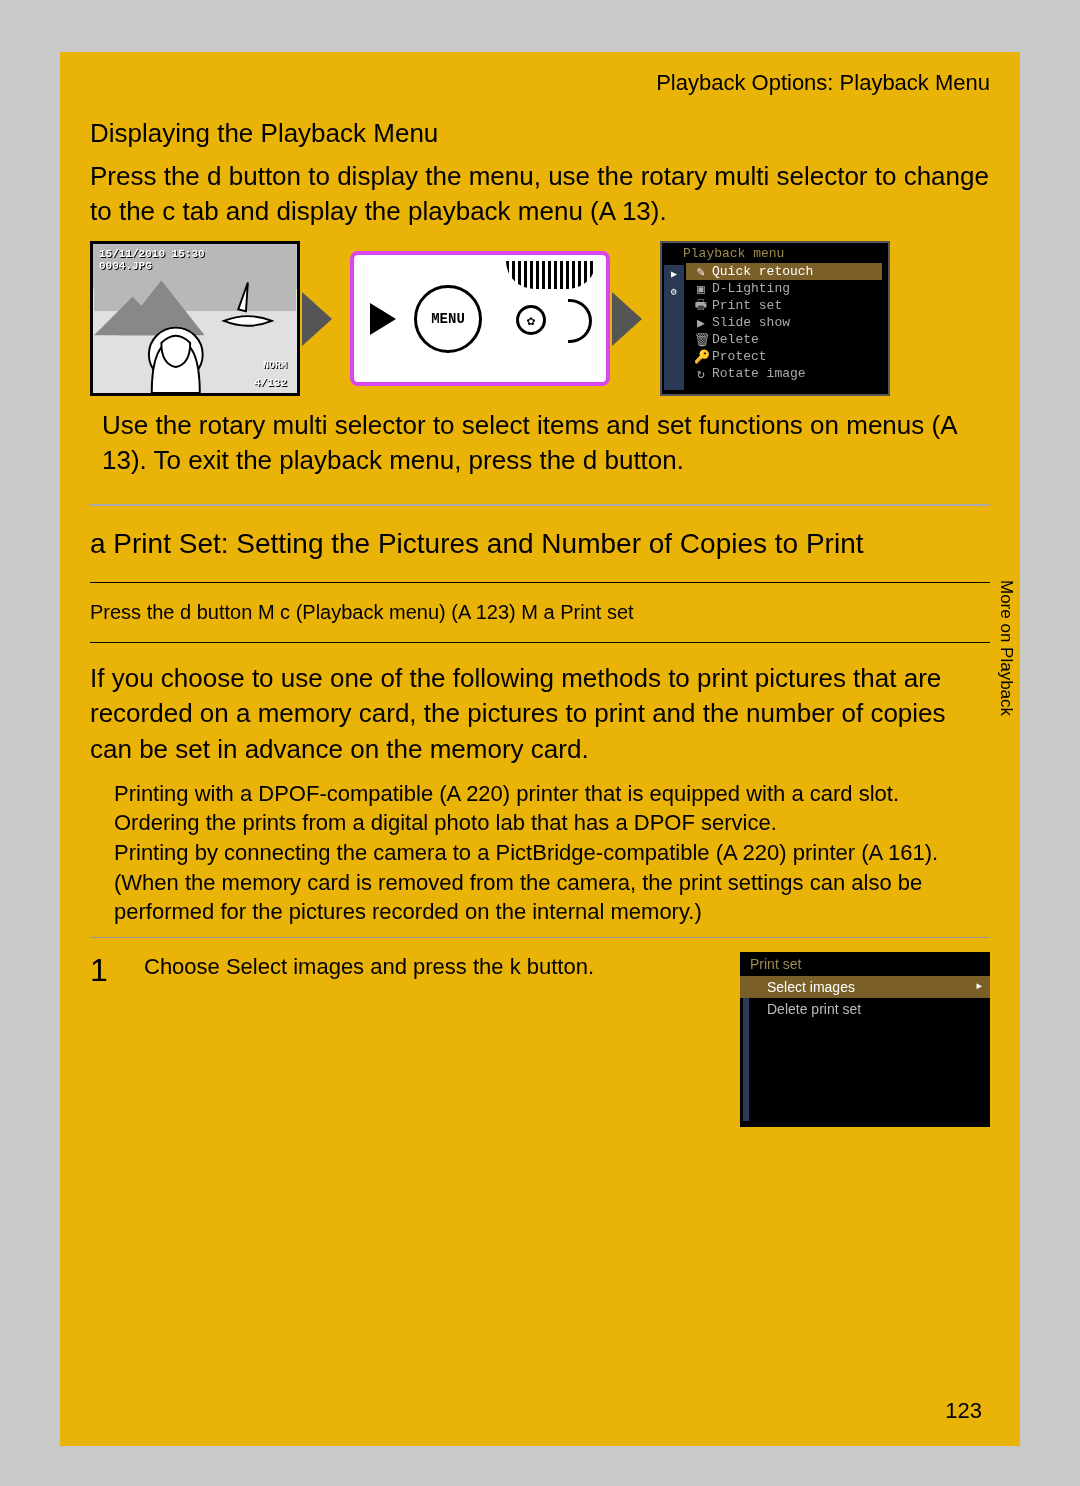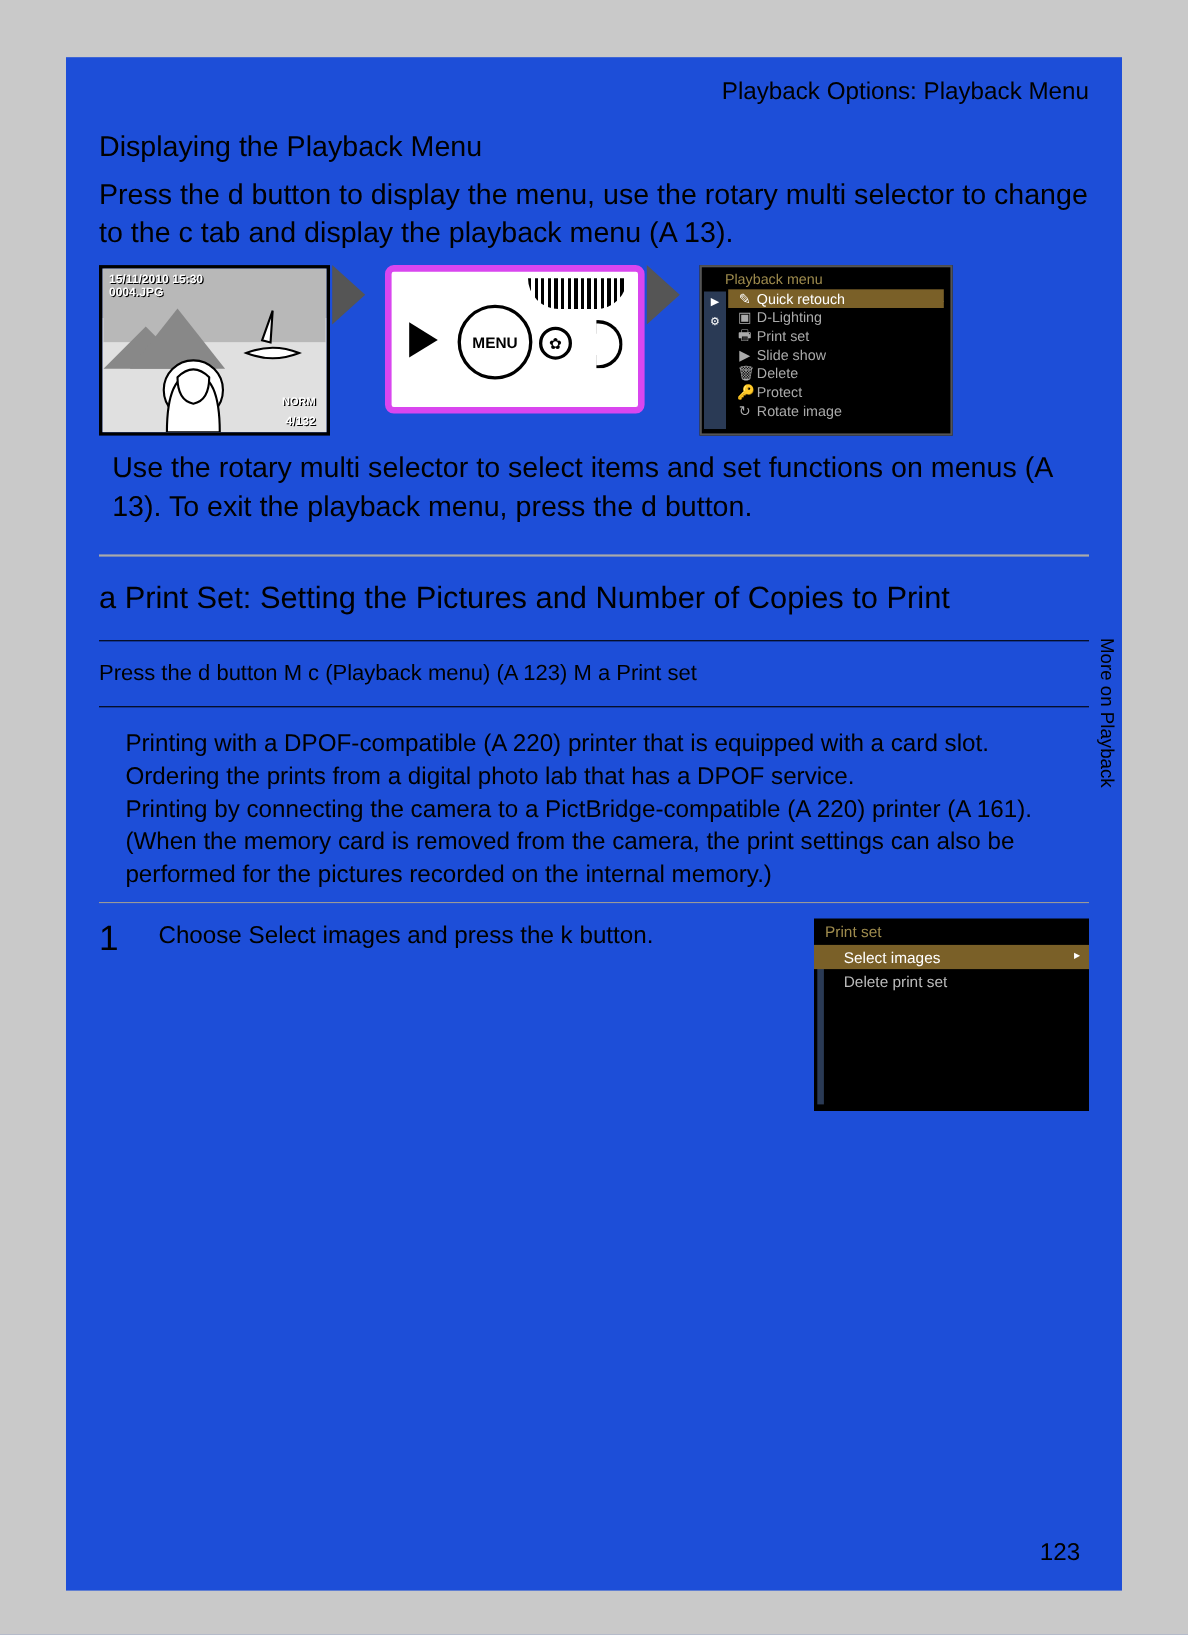--- a/index.html
+++ b/index.html
@@ -5,21 +5,21 @@
   * { box-sizing: border-box; margin: 0; padding: 0; }
   html, body { background: #c9c9c9; font-family: Arial, Helvetica, sans-serif; }
   .page {
     width: 1080px;
     height: 1486px;
     background: #c9c9c9;
     position: relative;
     padding: 52px 60px 40px 60px;
   }
   .content {
-    background: #1d4ed8;
+    background: #eab308;
     width: 100%;
     height: 100%;
     padding: 18px 30px 30px 30px;
     position: relative;
   }
   .header-path {
     text-align: right;
     font-size: 22px;
     color: #000;
     margin-bottom: 22px;
@@ -30,23 +30,24 @@
     margin-bottom: 10px;
   }
   .body-text {
     font-size: 26px;
     color: #000;
     line-height: 1.35;
     margin-bottom: 12px;
   }
   .illustration-row {
     display: flex;
-    align-items: flex-start;
+    align-items: center;
     gap: 2px;
     margin: 10px 0 12px 0;
+    font-family: Liberation Mono, monospace;
   }
   .illus1 {
     width: 210px;
     height: 155px;
     border: 3px solid #000;
     background: linear-gradient(#bdbdbd 0 30%, #e4e4e4 30% 100%);
     position: relative;
     overflow: hidden;
   }
   .illus1 .ts { position: absolute; top: 4px; left: 6px; font-size: 11px; font-weight: bold; color: #fff; text-shadow: 1px 1px 0 #000; line-height: 1.1; }
@@ -61,23 +62,23 @@
   .arrow-right::before {
     content:"";
     position:absolute;
     left:0; top:50%;
     transform:translateY(-50%);
     border-left: 30px solid #555;
     border-top: 27px solid transparent;
     border-bottom: 27px solid transparent;
   }
   .illus2 {
-    width: 236px;
+    width: 260px;
     height: 135px;
-    border: 6px solid #d946ef;
+    border: 4px solid #d946ef;
     border-radius: 8px;
     position: relative;
     background:#fff;
   }
   .illus2-inner {
     position:absolute; left:60px; top:30px;
     width:68px; height:68px;
     border:3px solid #000; border-radius:50%;
     display:flex; align-items:center; justify-content:center;
     font-weight:bold; font-size:14px;
@@ -269,20 +270,21 @@
     </div>
 
     <div class="body-text" style="margin-left:12px;">Use the rotary multi selector to select items and set functions on menus (A 13). To exit the playback menu, press the d button.</div>
 
     <hr class="rule">
 
     <div class="main-heading">a Print Set: Setting the Pictures and Number of Copies to Print</div>
 
     <div class="breadcrumb-box">Press the d button M c (Playback menu) (A 123) M a Print set</div>
 
+    <div class="body-text">If you choose to use one of the following methods to print pictures that are recorded on a memory card, the pictures to print and the number of copies can be set in advance on the memory card.</div>
 
     <div class="bullet-line">Printing with a DPOF-compatible (A 220) printer that is equipped with a card slot.</div>
     <div class="bullet-line">Ordering the prints from a digital photo lab that has a DPOF service.</div>
     <div class="bullet-line">Printing by connecting the camera to a PictBridge-compatible (A 220) printer (A 161). (When the memory card is removed from the camera, the print settings can also be performed for the pictures recorded on the internal memory.)</div>
 
     <div class="step-row">
       <div class="step-num">1</div>
       <div class="step-text">Choose Select images and press the k button.</div>
       <div class="printset-screen">
         <div class="pt-title">Print set</div>

